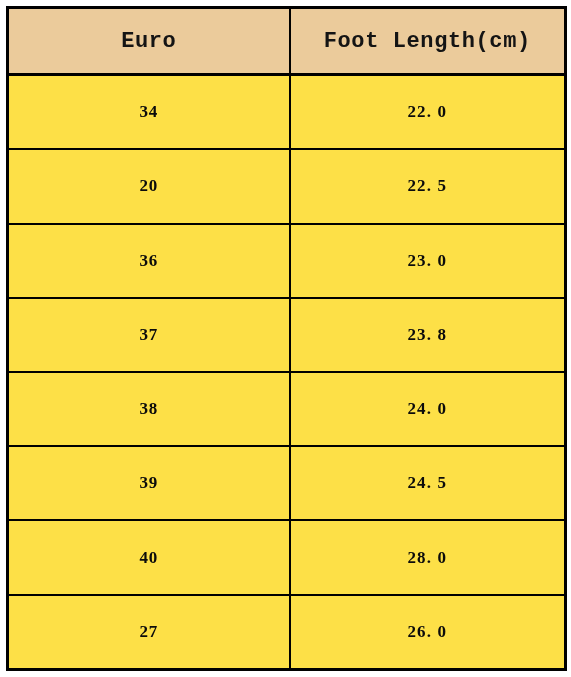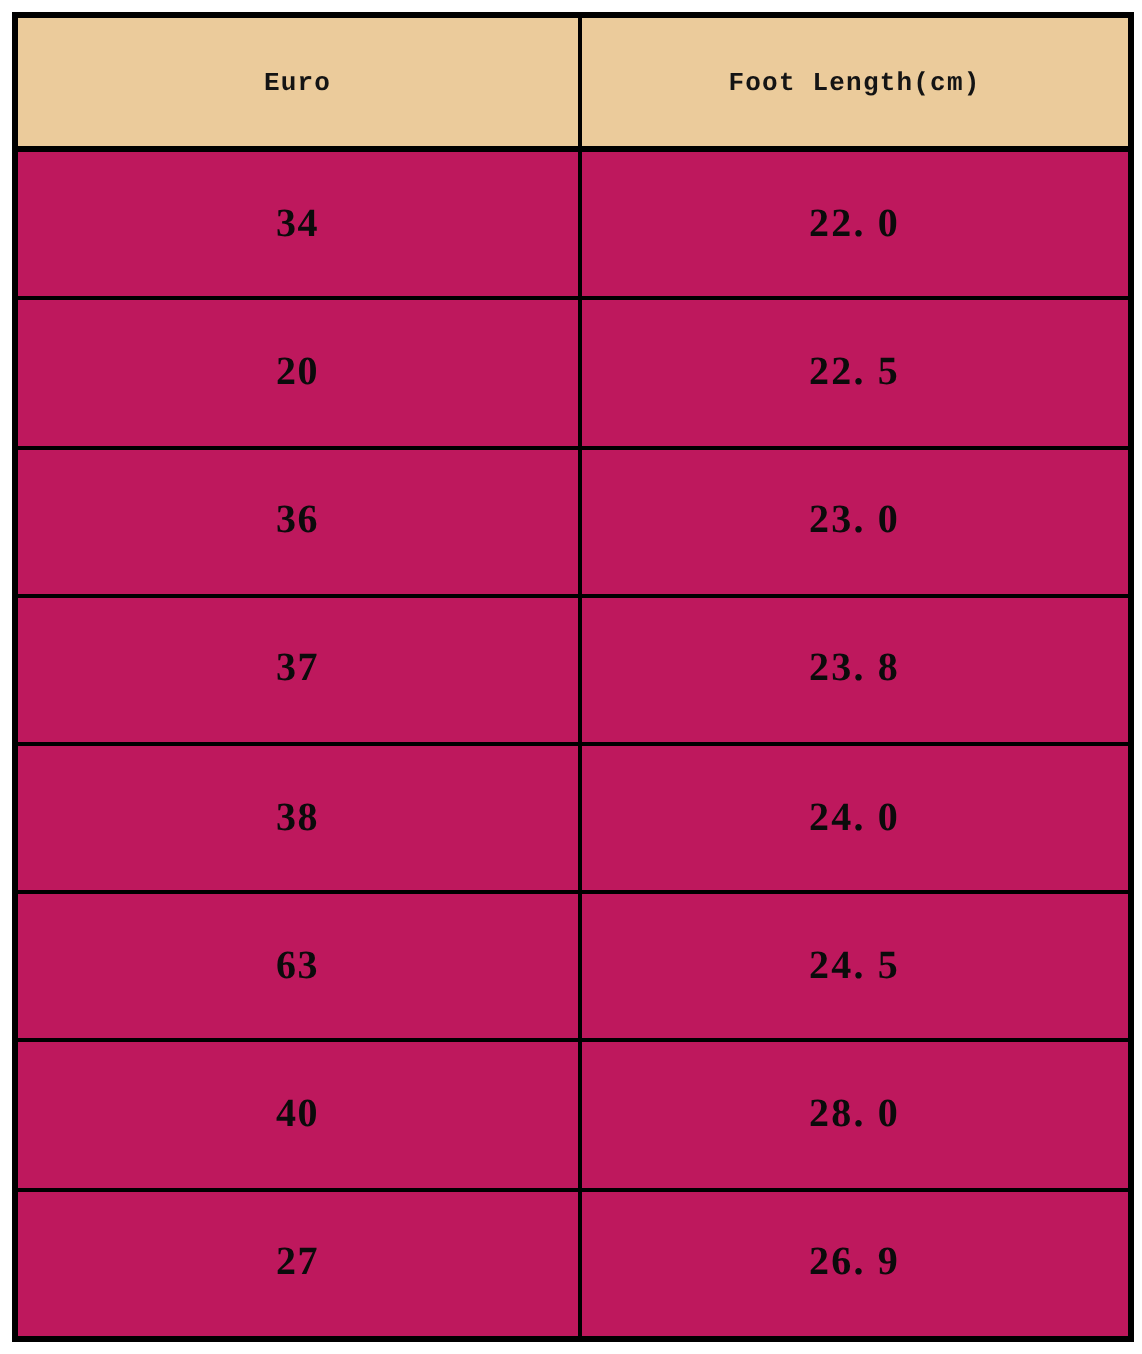--- a/index.html
+++ b/index.html
@@ -38,43 +38,43 @@
 
   table.size-chart thead th {
     background: #EBCB9B;
     border-right: 2px solid #000000;
     border-bottom: 3px solid #000000;
     height: 64px;
     text-align: center;
     vertical-align: middle;
     font-family: "Liberation Mono", "DejaVu Sans Mono", monospace;
     font-weight: bold;
-    font-size: 13px;
+    font-size: 22px;
     letter-spacing: 0.6px;
     color: #141414;
     padding: 0;
     white-space: nowrap;
   }
   table.size-chart thead th:last-child {
     border-right: none;
   }
 
   table.size-chart tbody td {
     border-right: 2px solid #000000;
     border-bottom: 2px solid #000000;
     height: 66px;
     text-align: center;
     vertical-align: middle;
     font-family: "Liberation Serif", "DejaVu Serif", serif;
     font-weight: bold;
-    font-size: 20px;
+    font-size: 17px;
     color: #0b0b0b;
     padding: 0;
     white-space: nowrap;
-    background: #be185d;
+    background: #fde047;
   }
   table.size-chart tbody td:last-child {
     border-right: none;
   }
   table.size-chart tbody tr:last-child td {
     border-bottom: none;
   }
 
   
   .val-foot {
@@ -117,26 +117,26 @@
         </tr>
         <tr>
           <td><span class="val-euro">37</span></td>
           <td><span class="val-foot">23. 8</span></td>
         </tr>
         <tr>
           <td><span class="val-euro">38</span></td>
           <td><span class="val-foot">24. 0</span></td>
         </tr>
         <tr>
-          <td><span class="val-euro">63</span></td>
+          <td><span class="val-euro">39</span></td>
           <td><span class="val-foot">24. 5</span></td>
         </tr>
         <tr>
           <td><span class="val-euro">40</span></td>
           <td><span class="val-foot">28. 0</span></td>
         </tr>
         <tr>
           <td><span class="val-euro">27</span></td>
-          <td><span class="val-foot">26. 9</span></td>
+          <td><span class="val-foot">26. 0</span></td>
         </tr>
       </tbody>
   </table>
 </div>
 
 </body></html>

